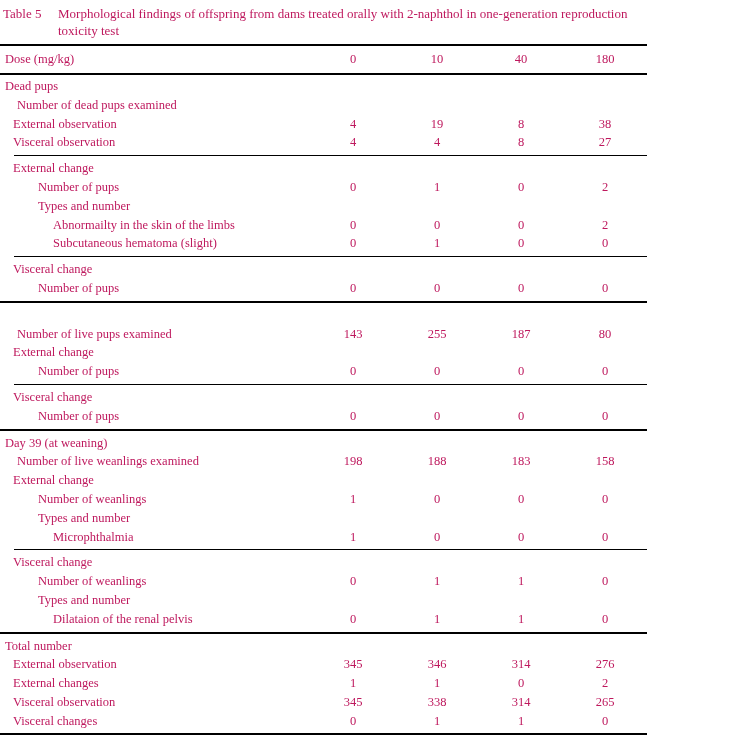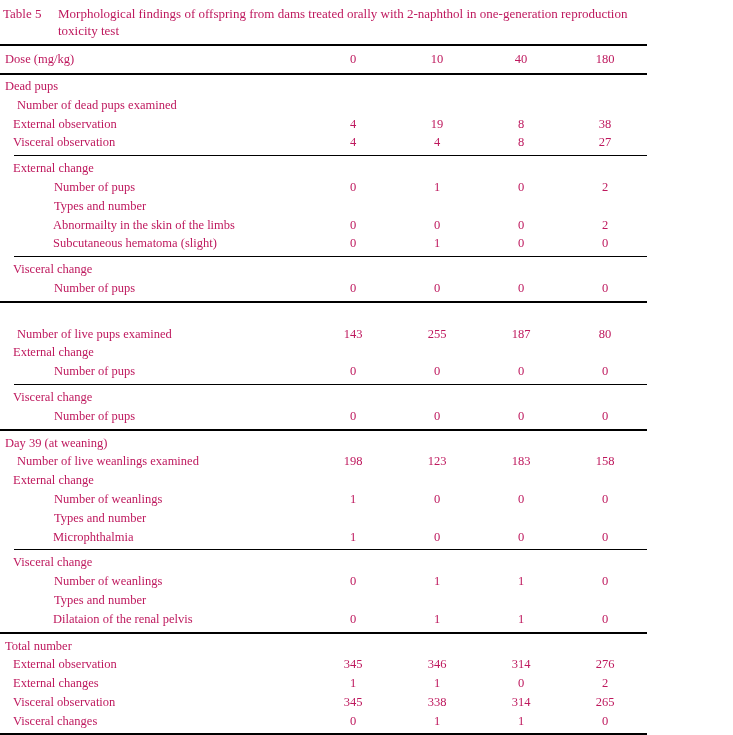--- a/index.html
+++ b/index.html
@@ -33,21 +33,21 @@
   .row {
     display:grid;
     grid-template-columns:1fr 84px 84px 84px 84px;
     height:18.8px; line-height:18.8px;
     font-size:12.5px;
   }
   .label { white-space:nowrap; overflow:hidden; }
   .ind0 { padding-left:5px; }
   .ind1 { padding-left:17px; }
   .ind2 { padding-left:13px; }
-  .ind3 { padding-left:54px; }
+  .ind3 { padding-left:38px; }
   .ind4 { padding-left:53px; }
   .val { text-align:center; }
   .subdivider { border-top:1px solid #000; margin:3px 0 3px 14px; }
   .divider    { border-top:2px solid #000; margin:3px 0; }
   .tbody { padding-top:2px; }
 </style>
 </head>
 <body>
 
 <div class="page">
@@ -196,21 +196,21 @@
       <div class="row">
         <span class="label ind0">Day 39 (at weaning)</span>
         <span class="val"></span>
         <span class="val"></span>
         <span class="val"></span>
         <span class="val"></span>
       </div>
       <div class="row">
         <span class="label ind1">Number of live weanlings examined</span>
         <span class="val">198</span>
-        <span class="val">123</span>
+        <span class="val">188</span>
         <span class="val">183</span>
         <span class="val">158</span>
       </div>
       <div class="row">
         <span class="label ind2">External change</span>
         <span class="val"></span>
         <span class="val"></span>
         <span class="val"></span>
         <span class="val"></span>
       </div>

